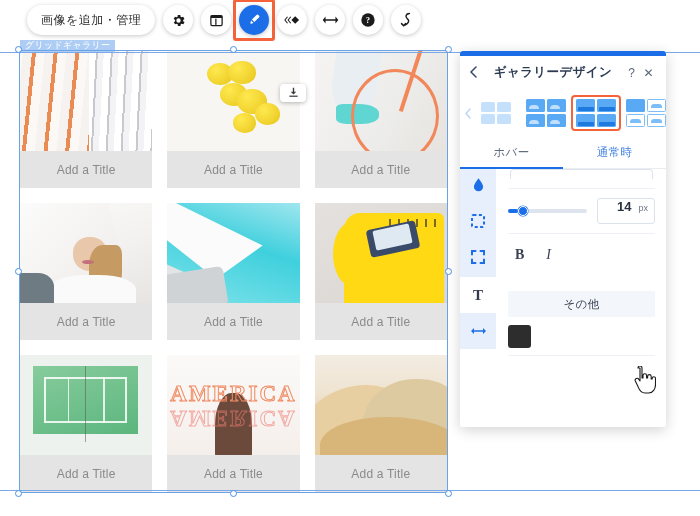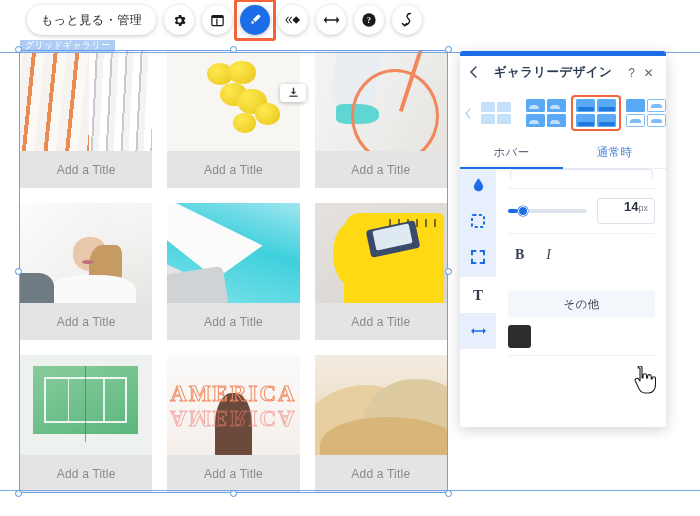--- a/index.html
+++ b/index.html
@@ -201,40 +201,40 @@
   .slider-row{display:flex;align-items:center;margin-top:9px;}
   .slider{flex:1;height:4px;background:#dde4ee;border-radius:2px;position:relative;margin-right:10px;}
   .slider .fill{position:absolute;left:0;top:0;height:4px;width:13%;background:#1c6ee8;border-radius:2px;}
   .slider .knob{position:absolute;left:13%;top:-3px;width:10px;height:10px;border-radius:50%;
     background:#1c6ee8;border:1.5px solid #ffffff;box-sizing:border-box;box-shadow:0 0 0 .5px #1c6ee8;cursor:pointer;}
   .numbox{
     width:58px;height:26px;border:1px solid #dbe2ec;border-radius:3px;box-sizing:border-box;
     display:flex;align-items:baseline;justify-content:flex-end;padding-right:6px;background:#fff;
   }
   .numbox .v{font-size:13px;color:#2b3342;font-weight:700;}
-  .numbox .u{font-size:9px;color:#6d7686;margin-left:0;}
+  .numbox .u{font-size:9px;color:#6d7686;margin-left:7px;}
   .bi-row{display:flex;align-items:center;gap:22px;margin-top:13px;padding-left:7px;}
   .bi-b{font-family:"Liberation Serif",serif;font-weight:700;font-size:14px;color:#3b4254;cursor:pointer;}
   .bi-i{font-family:"Liberation Serif",serif;font-style:italic;font-size:14px;color:#3b4254;cursor:pointer;}
   .section-head{
     margin-top:28px;height:26px;background:#f3f6fa;display:flex;align-items:center;justify-content:center;
     font-size:11.5px;color:#3b4554;letter-spacing:.3px;cursor:pointer;
   }
   .opt-row{height:38px;display:flex;align-items:center;justify-content:space-between;}
   .opt-label{font-size:11.5px;color:#3b4554;letter-spacing:.2px;}
   .swatch{width:23px;height:23px;border-radius:3px;background:#2d2d2d;cursor:pointer;}
   .opt-div{height:1px;background:#edf0f4;}
 
   #cursor{position:absolute;left:632px;top:366px;width:24px;height:28px;z-index:80;pointer-events:none;}
 </style>
 </head>
 <body>
 
 <div id="toolbar">
-  <div class="tb-pill">もっと見る・管理</div>
+  <div class="tb-pill">画像を追加・管理</div>
 
   <div class="tb-btn">
     <span>
       <svg width="15" height="15" viewBox="0 0 24 24">
           <path fill="#1b1b1b" d="M19.4 13a7.8 7.8 0 000-2l2.1-1.6-2-3.5-2.5 1a7.7 7.7 0 00-1.7-1l-.4-2.6h-4l-.4 2.6c-.6.2-1.2.6-1.7 1l-2.5-1-2 3.5L6.6 11a7.8 7.8 0 000 2l-2.1 1.6 2 3.5 2.5-1c.5.4 1.1.8 1.7 1l.4 2.6h4l.4-2.6c.6-.2 1.2-.6 1.7-1l2.5 1 2-3.5-2.3-1.6zM12 15.5A3.5 3.5 0 1112 8.5a3.5 3.5 0 010 7z"></path>
         </svg>
     </span>
   </div>
 
   <div class="tb-btn">

